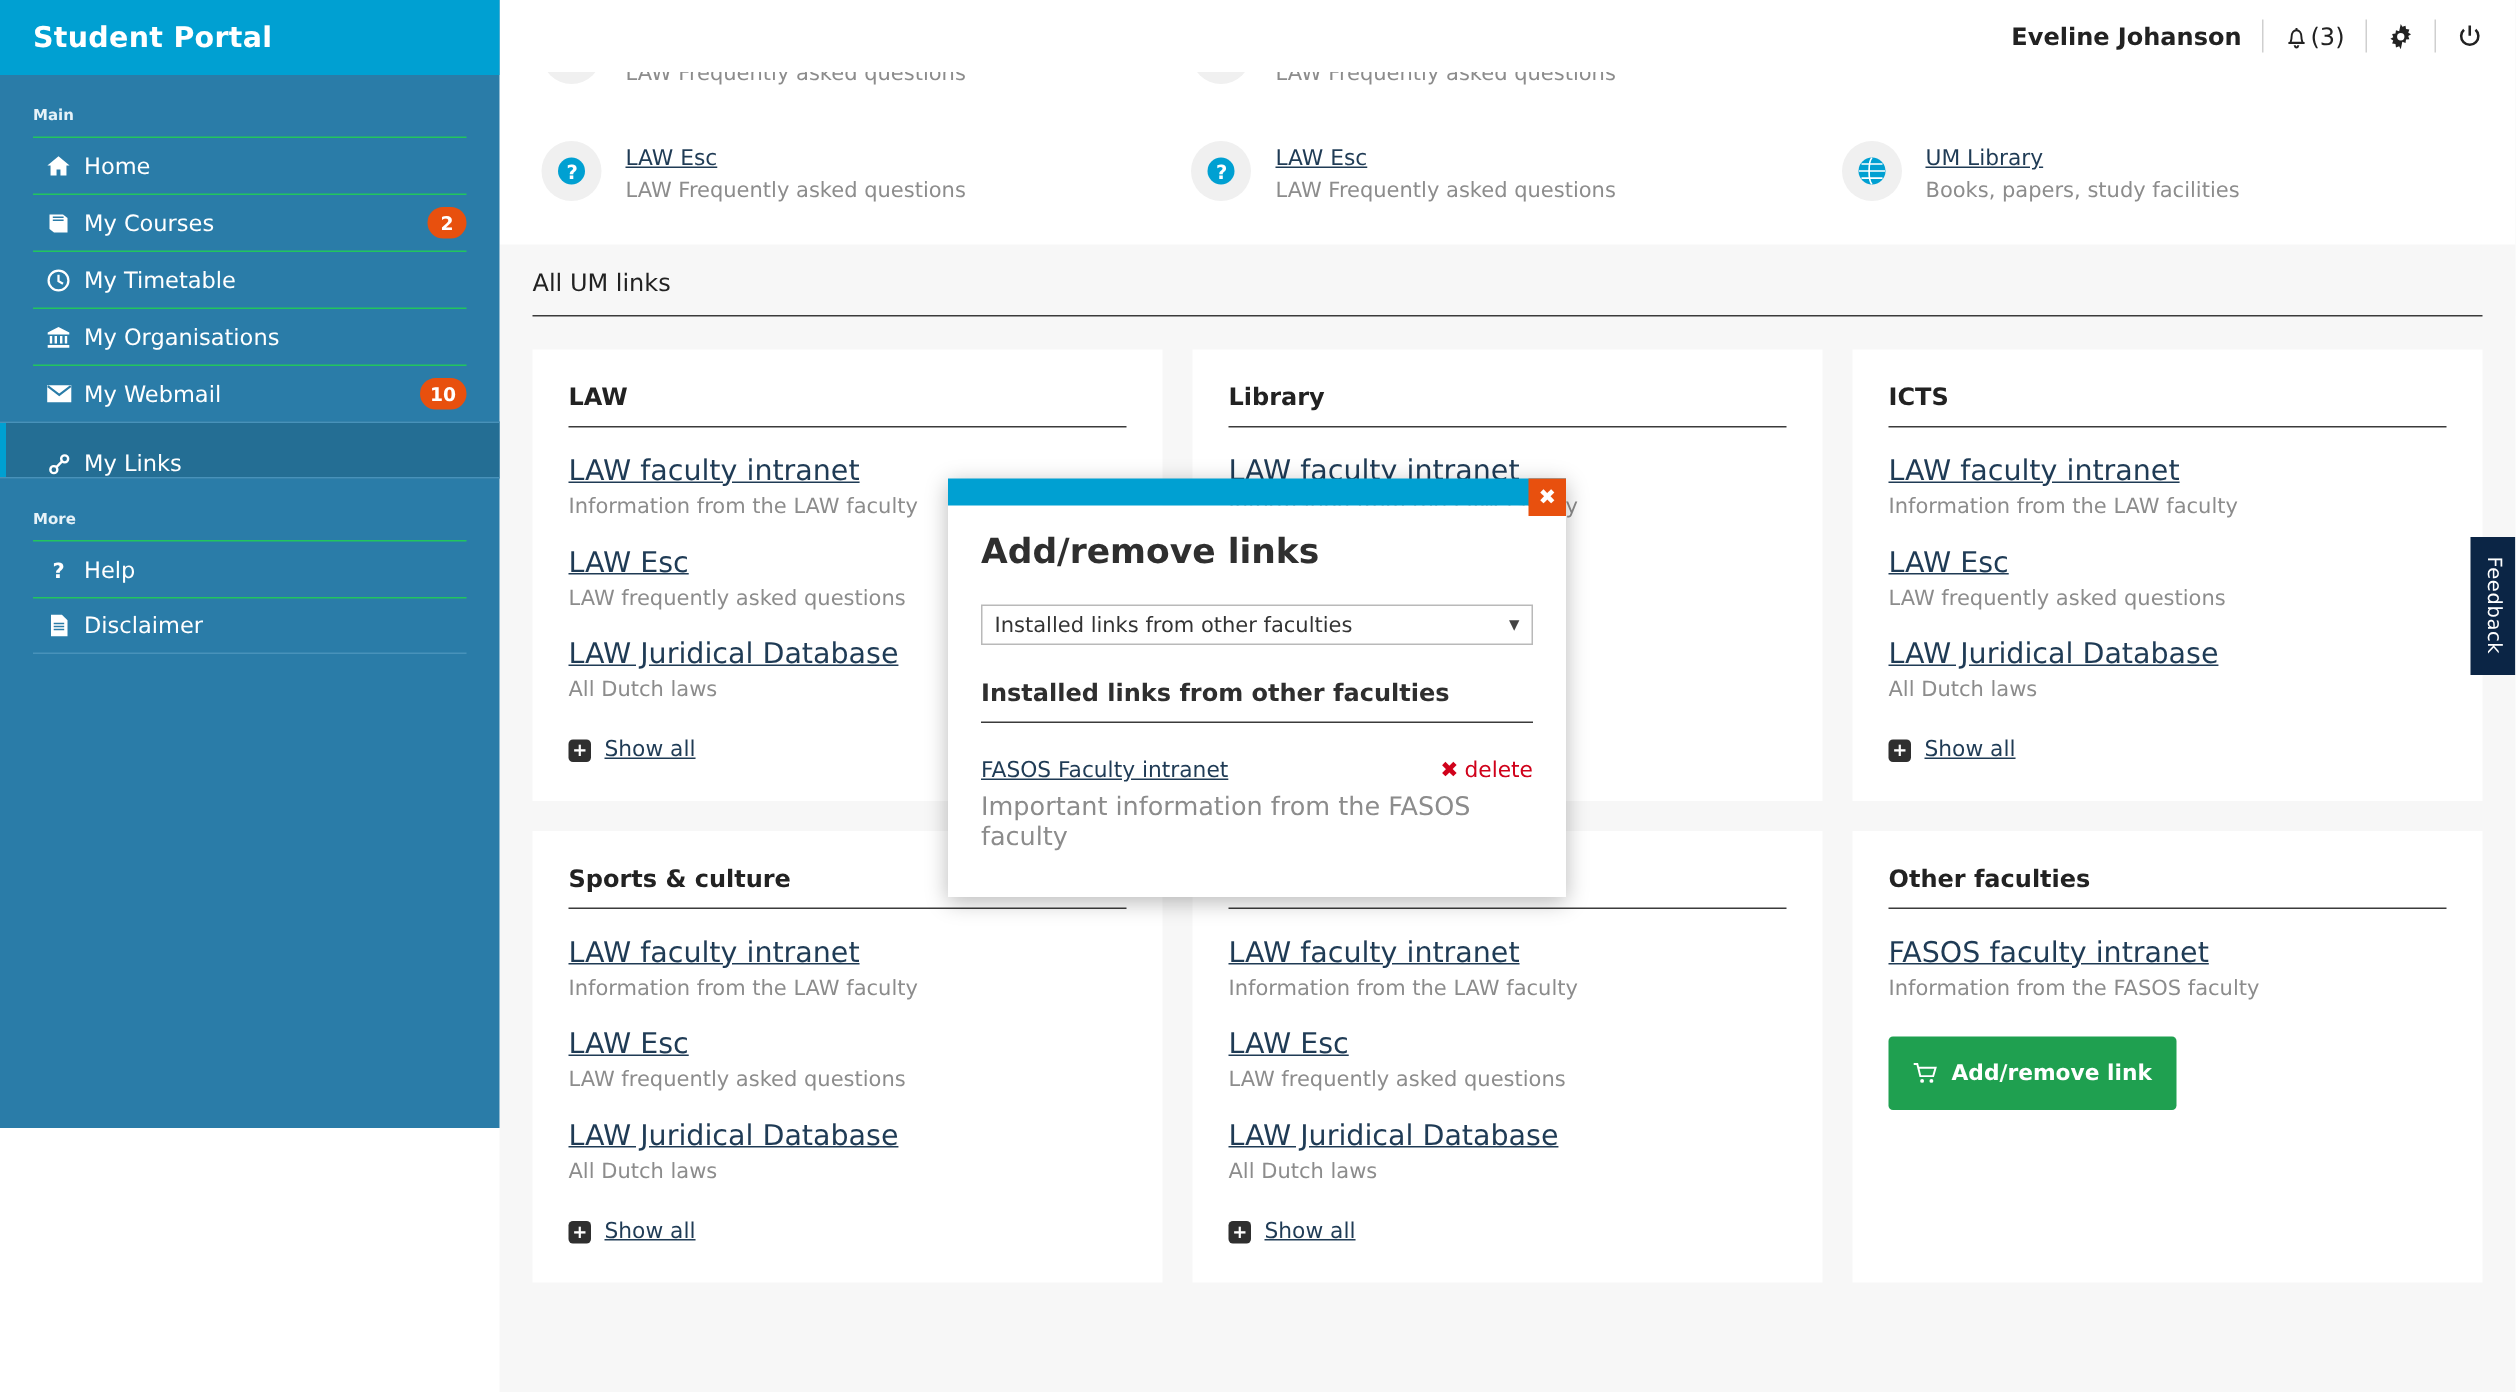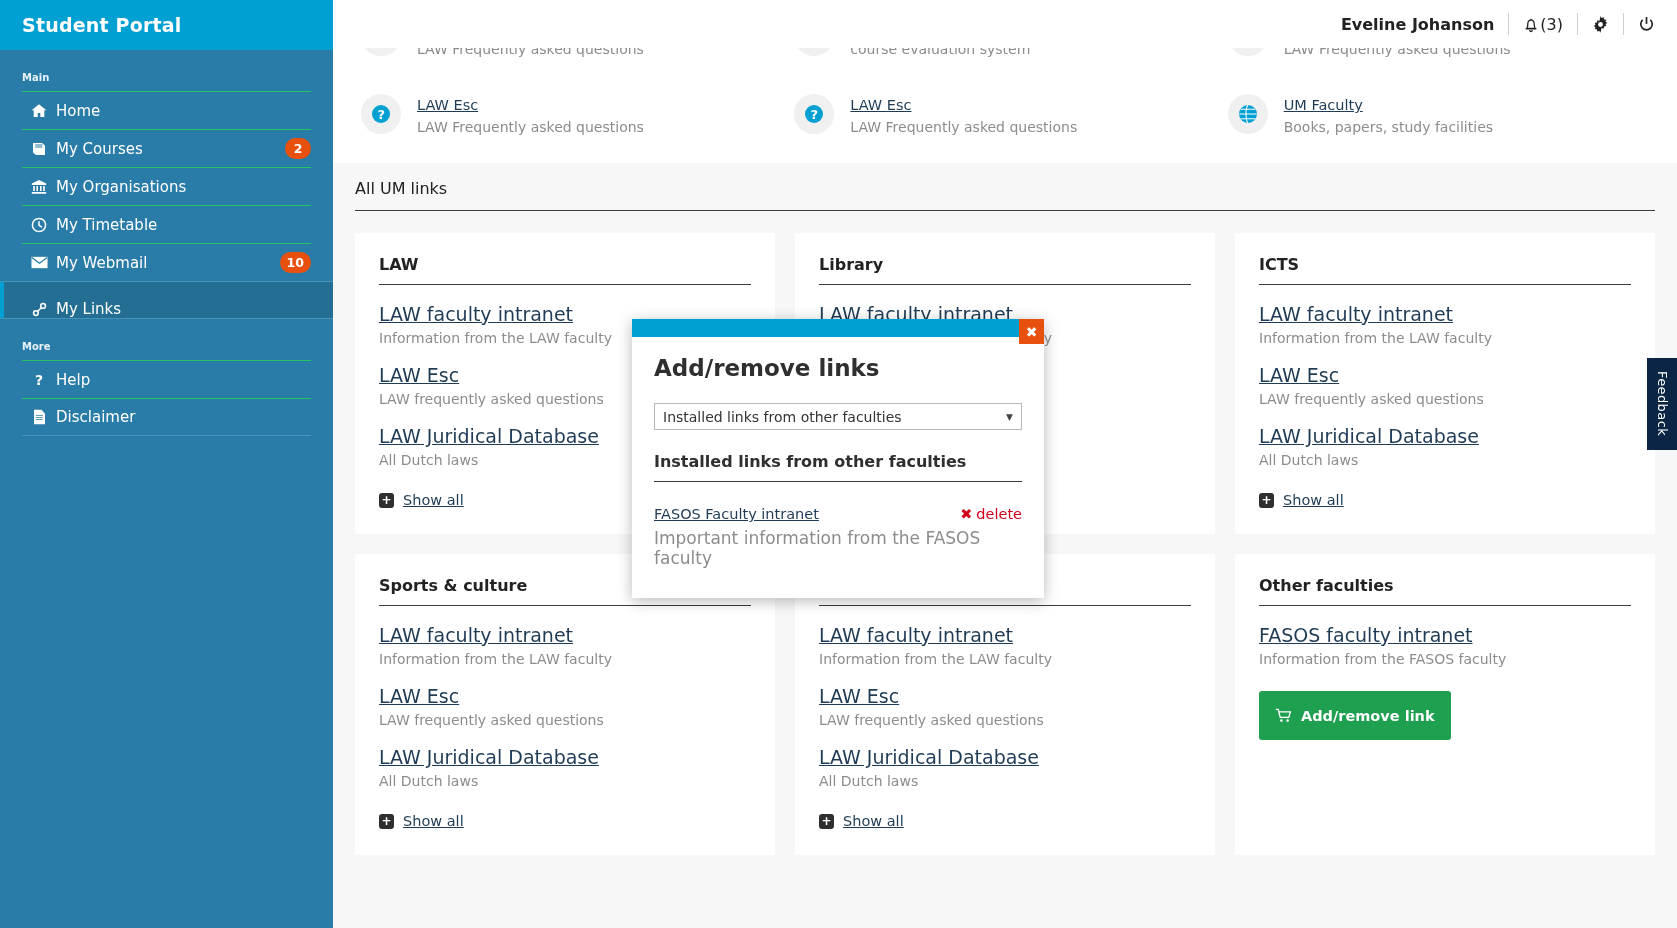--- a/index.html
+++ b/index.html
@@ -7,21 +7,21 @@
     margin: 0; padding: 0;
     width: 1677px; height: 928px;
     overflow: hidden;
     font-family: "DejaVu Sans", "Liberation Sans", sans-serif;
     background: #ffffff;
   }
   .app { position: relative; width: 1677px; height: 928px; display: flex; }
 
   
   .sidebar {
-    width: 333px; height: 928px;
+    width: 333px; height: 752px;
     background: #2a7ca8;
     flex: 0 0 333px;
     position: relative;
     z-index: 5;
   }
   .sidebar-brand {
     height: 50px;
     background: #00a0d2;
     color: #ffffff;
     display: flex; align-items: center;
@@ -262,35 +262,35 @@
               <path d="M2 2h9l3 2.4V14H5L2 11.6z"></path>
               <path d="M4.2 3.4h7.2v1H4.2zM4.2 5.4h7.2v1H4.2z" fill="#2a7ca8"></path>
             </svg>
         </span>
         <span class="nav-label">My Courses</span>
         <span class="badge">2</span>
       </div>
 
       <div class="nav-item">
         <span class="nav-icon">
-          <svg class="ic" width="16" height="16" viewBox="0 0 16 16" fill="#fff">
-              <path d="M8 1 0.8 4.6V6h14.4V4.6zM2.2 7h1.6v5H2.2zM5.4 7H7v5H5.4zM9 7h1.6v5H9zM12.2 7h1.6v5h-1.6zM0.8 13h14.4v1.8H0.8z"></path>
-            </svg>
-        </span>
-        <span class="nav-label">My Organisations</span>
-      </div>
-
-      <div class="nav-item">
-        <span class="nav-icon">
           <svg class="ic" width="16" height="16" viewBox="0 0 16 16">
               <circle cx="8" cy="8" r="6.6" fill="none" stroke="#fff" stroke-width="1.5"></circle>
               <path d="M8 4.2V8.4l3 1.8" fill="none" stroke="#fff" stroke-width="1.5"></path>
             </svg>
         </span>
         <span class="nav-label">My Timetable</span>
+      </div>
+
+      <div class="nav-item">
+        <span class="nav-icon">
+          <svg class="ic" width="16" height="16" viewBox="0 0 16 16" fill="#fff">
+              <path d="M8 1 0.8 4.6V6h14.4V4.6zM2.2 7h1.6v5H2.2zM5.4 7H7v5H5.4zM9 7h1.6v5H9zM12.2 7h1.6v5h-1.6zM0.8 13h14.4v1.8H0.8z"></path>
+            </svg>
+        </span>
+        <span class="nav-label">My Organisations</span>
       </div>
 
       <div class="nav-item">
         <span class="nav-icon">
           <svg class="ic" width="17" height="17" viewBox="0 0 18 14" fill="#fff">
               <path d="M0.5 1h17v12h-17z"></path>
               <path d="M0.9 1.6 9 7.8l8.1-6.2" fill="none" stroke="#2a7ca8" stroke-width="1.4"></path>
             </svg>
         </span>
         <span class="nav-label">My Webmail</span>
@@ -376,32 +376,20 @@
                 <text x="7.6" y="16" font-size="13" font-weight="bold" fill="#fff" font-family="DejaVu Sans">?</text>
               </svg>
           </span>
           <span class="tl-text">
             <span class="tl-title">LAW Esc</span>
             <div class="tl-desc">LAW Frequently asked questions</div>
           </span>
         </div>
         <div class="tl-cell">
           <span class="circ">
-            <svg class="ic" width="22" height="22" viewBox="0 0 22 22" fill="none" stroke="#00a0d2" stroke-width="1.8">
-                <rect x="4" y="5.5" width="14" height="9.5" rx="1"></rect>
-                <path d="M3 17.5h16"></path>
-              </svg>
-          </span>
-          <span class="tl-text">
-            <span class="tl-title">IWIO</span>
-            <div class="tl-desc">course evaluation system</div>
-          </span>
-        </div>
-        <div class="tl-cell">
-          <span class="circ">
             <svg class="ic" width="22" height="22" viewBox="0 0 22 22">
                 <circle cx="11" cy="11" r="9" fill="#00a0d2"></circle>
                 <text x="7.6" y="16" font-size="13" font-weight="bold" fill="#fff" font-family="DejaVu Sans">?</text>
               </svg>
           </span>
           <span class="tl-text">
             <span class="tl-title">LAW Esc</span>
             <div class="tl-desc">LAW Frequently asked questions</div>
           </span>
         </div>
@@ -433,21 +421,21 @@
           </span>
         </div>
         <div class="tl-cell">
           <span class="circ">
             <svg class="ic" width="22" height="22" viewBox="0 0 22 22">
                 <circle cx="11" cy="11" r="9" fill="#00a0d2"></circle>
                 <path d="M11 2.2c-2.6 2-2.6 15.6 0 17.6M2.3 11h17.4M4 6.3h14M4 15.7h14" fill="none" stroke="#fff" stroke-width="1.1"></path>
               </svg>
           </span>
           <span class="tl-text">
-            <span class="tl-title">UM Faculty</span>
+            <span class="tl-title">UM Library</span>
             <div class="tl-desc">Books, papers, study facilities</div>
           </span>
         </div>
       </div>
     </div>
 
     <div class="section-head">
       <h2>All UM links</h2>
     </div>
 

